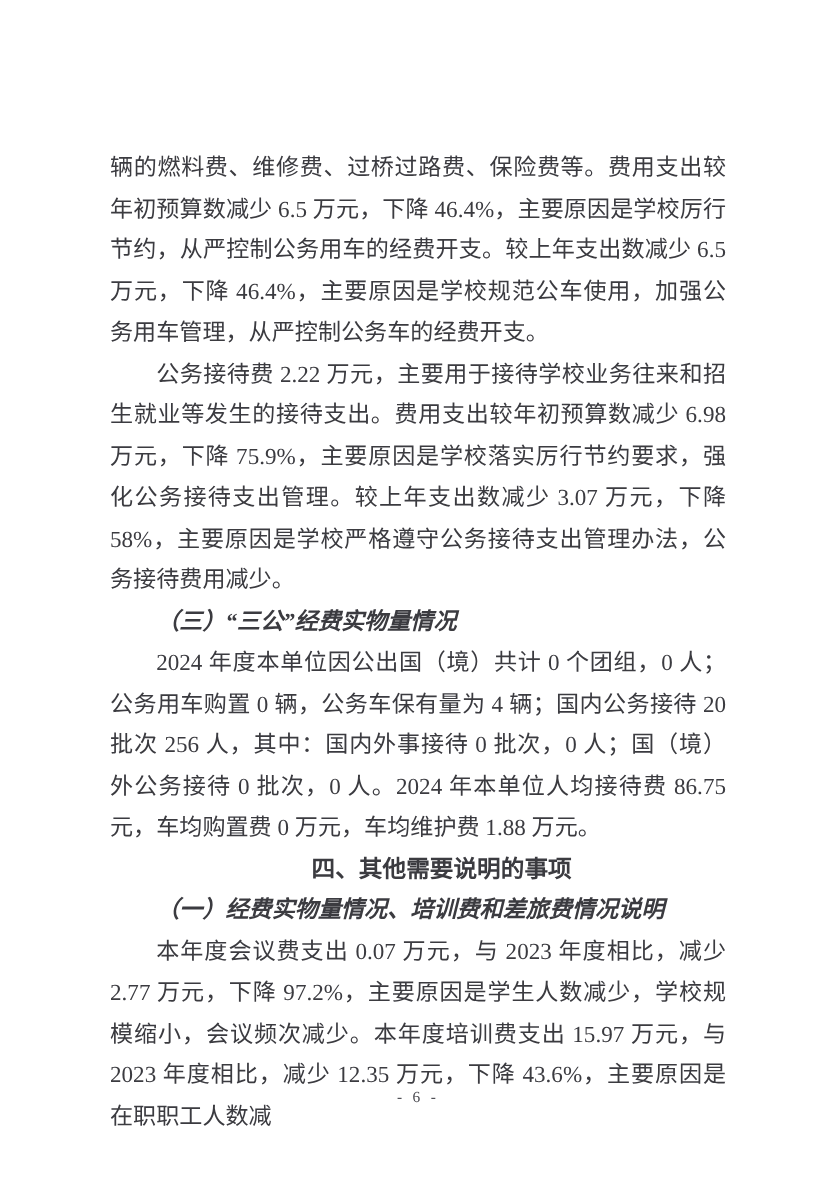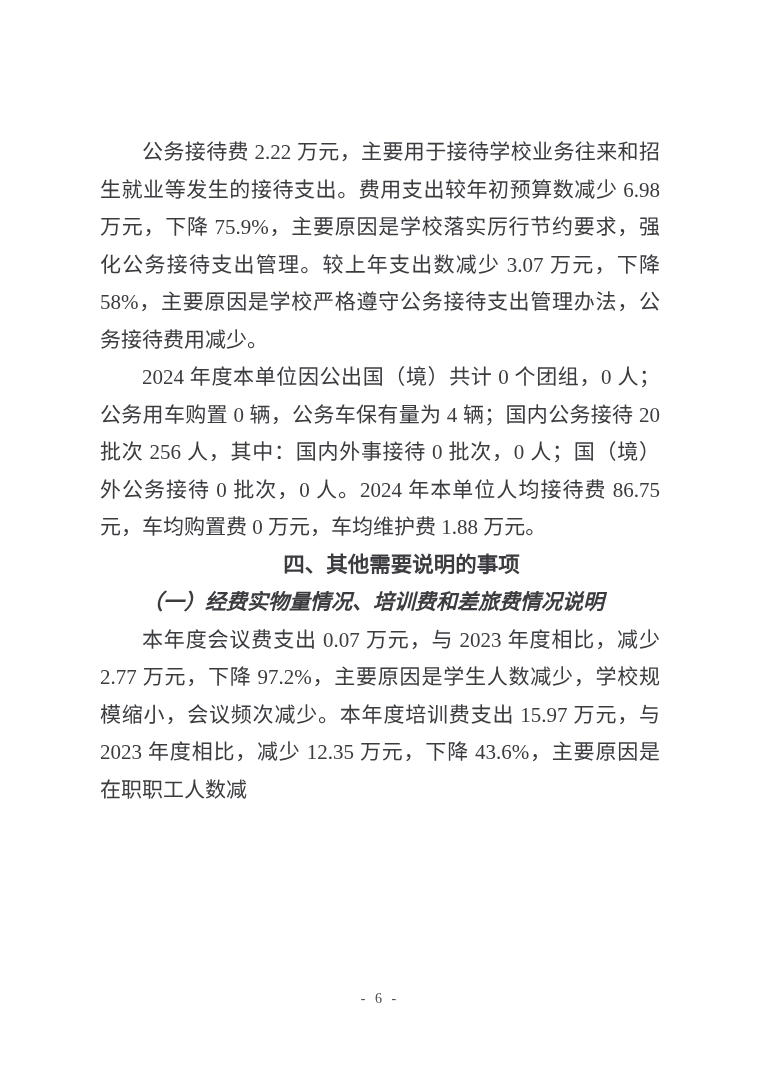--- a/index.html
+++ b/index.html
@@ -58,20 +58,22 @@
     font-size: 14px;
     letter-spacing: 3px;
     font-family: "Liberation Serif", "DejaVu Serif", serif;
   }
 </style>
 </head>
 <body>
 
 <div class="page">
   <div class="content">
+    <p class="para-noindent">辆的燃料费、维修费、过桥过路费、保险费等。费用支出较年初预算数减少 6.5 万元，下降 46.4%，主要原因是学校厉行节约，从严控制公务用车的经费开支。较上年支出数减少 6.5 万元，下降 46.4%，主要原因是学校规范公车使用，加强公务用车管理，从严控制公务车的经费开支。</p>
     <p class="para">公务接待费 2.22 万元，主要用于接待学校业务往来和招生就业等发生的接待支出。费用支出较年初预算数减少 6.98 万元，下降 75.9%，主要原因是学校落实厉行节约要求，强化公务接待支出管理。较上年支出数减少 3.07 万元，下降 58%，主要原因是学校严格遵守公务接待支出管理办法，公务接待费用减少。</p>
+    <p class="heading-kaiti">（三）“三公”经费实物量情况</p>
     <p class="para">2024 年度本单位因公出国（境）共计 0 个团组，0 人；公务用车购置 0 辆，公务车保有量为 4 辆；国内公务接待 20 批次 256 人，其中：国内外事接待 0 批次，0 人；国（境）外公务接待 0 批次，0 人。2024 年本单位人均接待费 86.75 元，车均购置费 0 万元，车均维护费 1.88 万元。</p>
     <p class="heading-bold">四、其他需要说明的事项</p>
     <p class="heading-kaiti">（一）经费实物量情况、培训费和差旅费情况说明</p>
     <p class="para">本年度会议费支出 0.07 万元，与 2023 年度相比，减少 2.77 万元，下降 97.2%，主要原因是学生人数减少，学校规模缩小，会议频次减少。本年度培训费支出 15.97 万元，与 2023 年度相比，减少 12.35 万元，下降 43.6%，主要原因是在职职工人数减</p>
   </div>
   <div class="footer">- 6 -</div>
 </div>
 
 </body></html>

